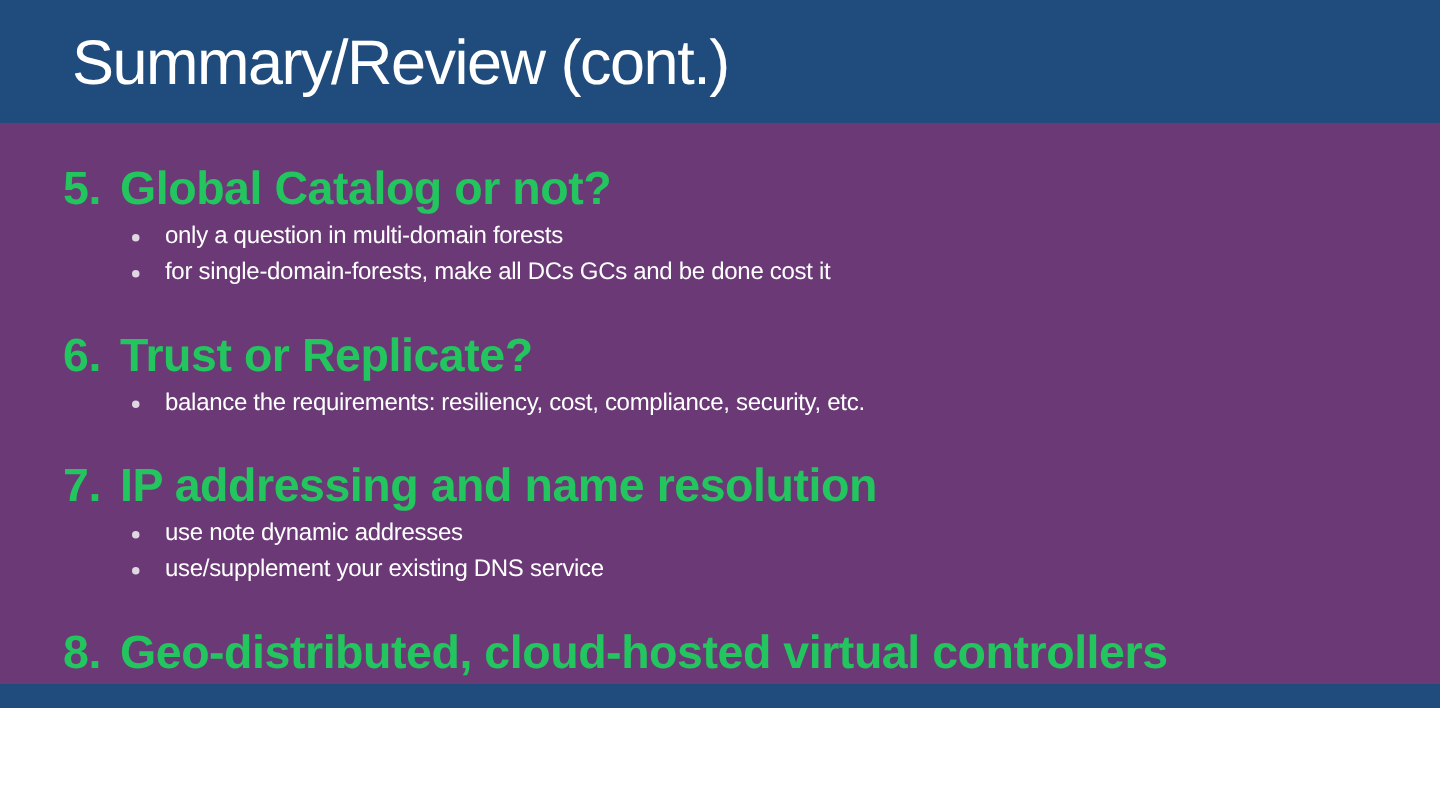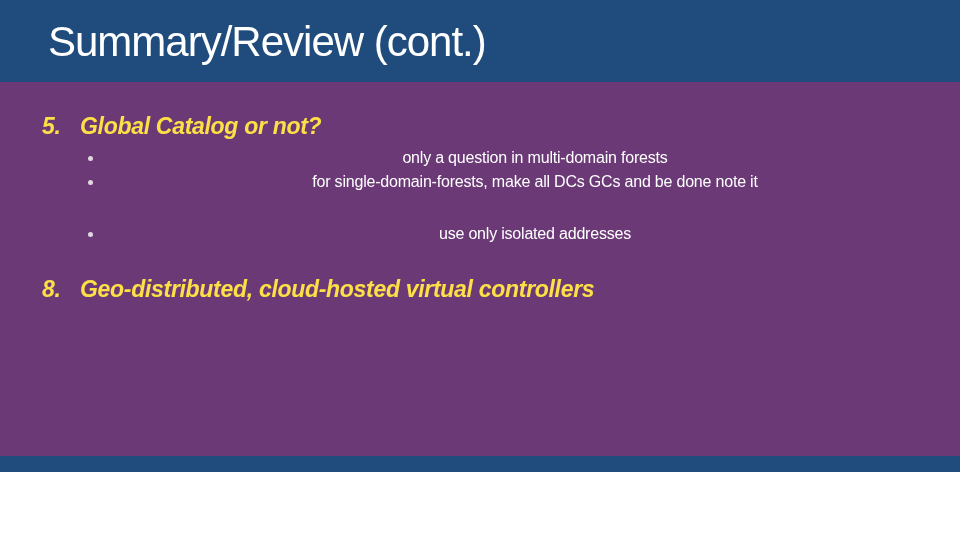--- a/index.html
+++ b/index.html
@@ -33,24 +33,23 @@
     position: absolute;
     top: 82px; left: 0;
     width: 100%; height: 442px;
     padding: 29px 0 0 42px;
     box-sizing: border-box;
     overflow: hidden;
   }
   .item { margin: 0 0 28px 0; }
   .heading-row {
     line-height: 30px;
-    font-size: 23px;
+    font-size: 31px;
     font-weight: bold;
-    font-style: italic;
-    color: #fde047;
+    color: #22c55e;
     letter-spacing: -0.3px;
   }
   .num {
     display: inline-block;
     width: 38px;
   }
   .bullets {
     list-style: none;
     margin: 5px 0 0 0;
     padding: 0;
@@ -70,21 +69,21 @@
   }
   .dot::after {
     content: "";
     position: absolute;
     left: 2px; top: 50%;
     margin-top: -2px;
     width: 5px; height: 5px;
     border-radius: 50%;
     background: rgba(255,255,255,0.8);
   }
-  .bullet-text { flex: 1 1 auto; letter-spacing: -0.2px; text-align: center; }
+  .bullet-text { flex: 1 1 auto; letter-spacing: -0.2px; }
   .footer-bar {
     position: absolute;
     bottom: 0; left: 0;
     width: 100%; height: 16px;
     background: #1F4C7D;
   }
 </style>
 </head>
 <body>
 
@@ -100,33 +99,49 @@
       <div class="heading-row">
         <span class="num">5.</span><span class="heading">Global Catalog or not?</span>
       </div>
       <ul class="bullets">
         <li class="bullet">
           <span class="dot"></span>
           <span class="bullet-text">only a question in multi-domain forests</span>
         </li>
         <li class="bullet">
           <span class="dot"></span>
-          <span class="bullet-text">for single-domain-forests, make all DCs GCs and be done note it</span>
+          <span class="bullet-text">for single-domain-forests, make all DCs GCs and be done cost it</span>
         </li>
       </ul>
     </section>
 
     <section class="item">
+      <div class="heading-row">
+        <span class="num">6.</span><span class="heading">Trust or Replicate?</span>
+      </div>
+      <ul class="bullets">
+        <li class="bullet">
+          <span class="dot"></span>
+          <span class="bullet-text">balance the requirements: resiliency, cost, compliance, security, etc.</span>
+        </li>
+      </ul>
     </section>
 
     <section class="item">
+      <div class="heading-row">
+        <span class="num">7.</span><span class="heading">IP addressing and name resolution</span>
+      </div>
       <ul class="bullets">
         <li class="bullet">
           <span class="dot"></span>
-          <span class="bullet-text">use only isolated addresses</span>
+          <span class="bullet-text">use note dynamic addresses</span>
+        </li>
+        <li class="bullet">
+          <span class="dot"></span>
+          <span class="bullet-text">use/supplement your existing DNS service</span>
         </li>
       </ul>
     </section>
 
     <section class="item">
       <div class="heading-row">
         <span class="num">8.</span><span class="heading">Geo-distributed, cloud-hosted virtual controllers</span>
       </div>
     </section>
 

